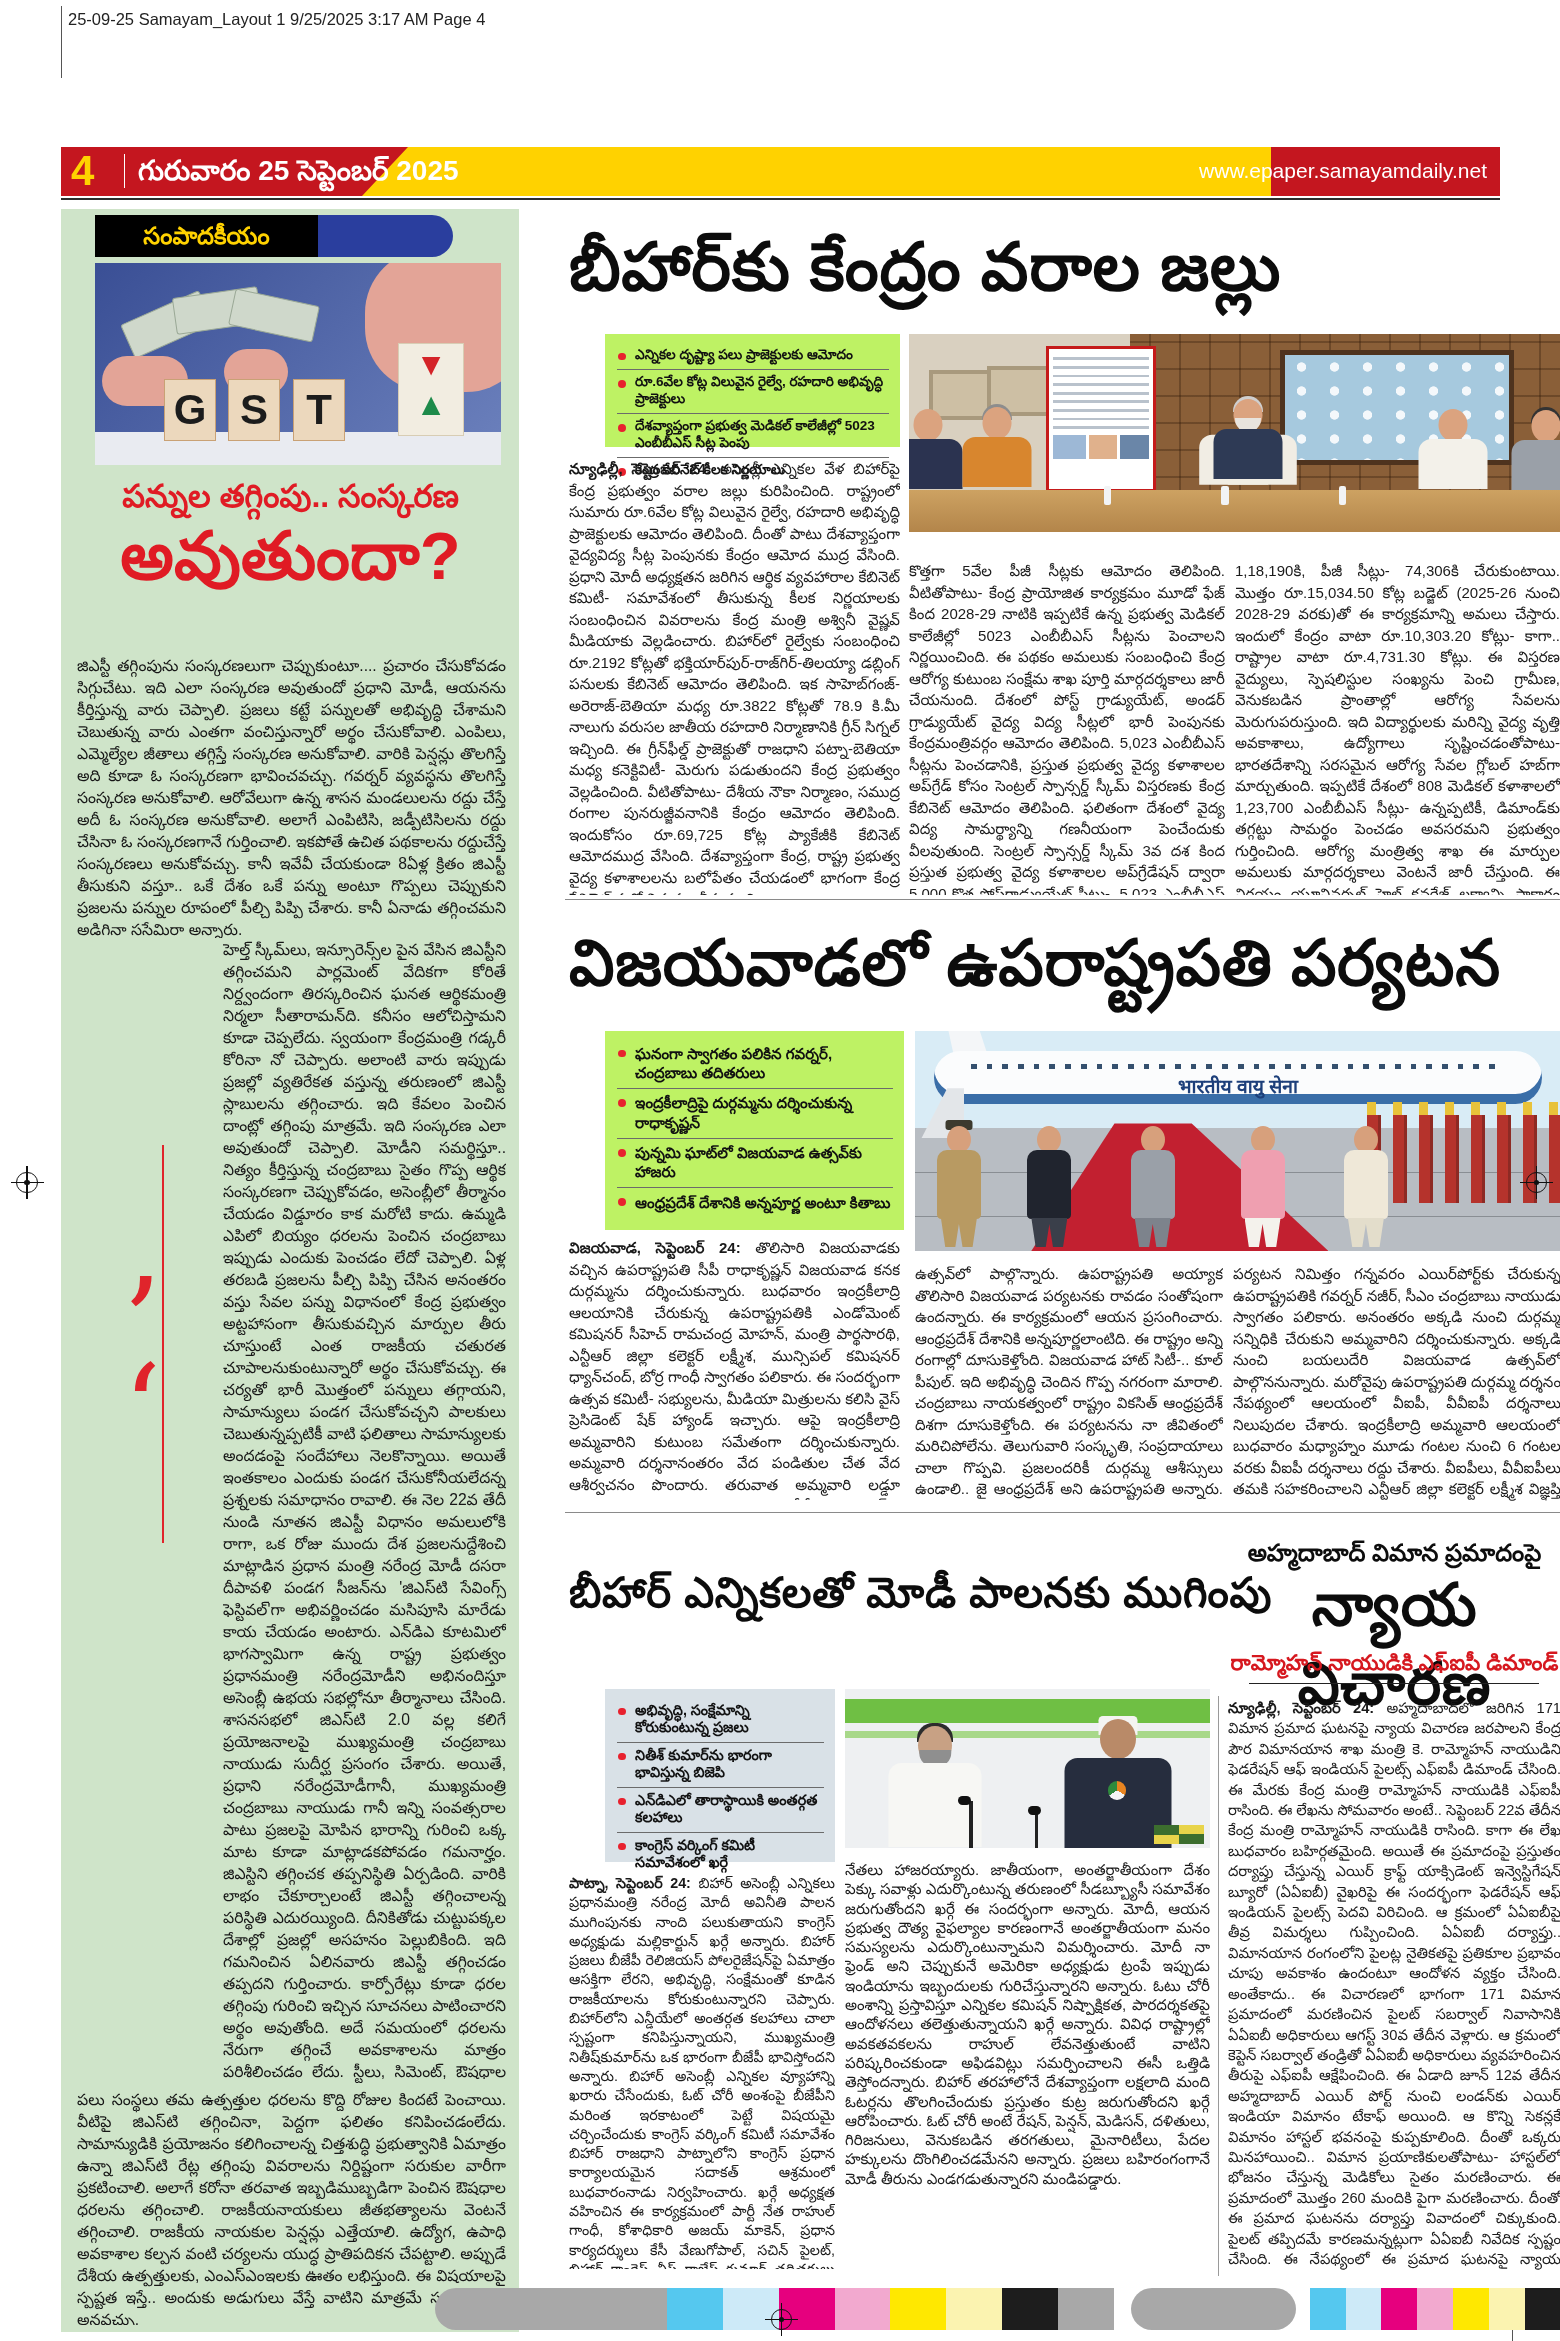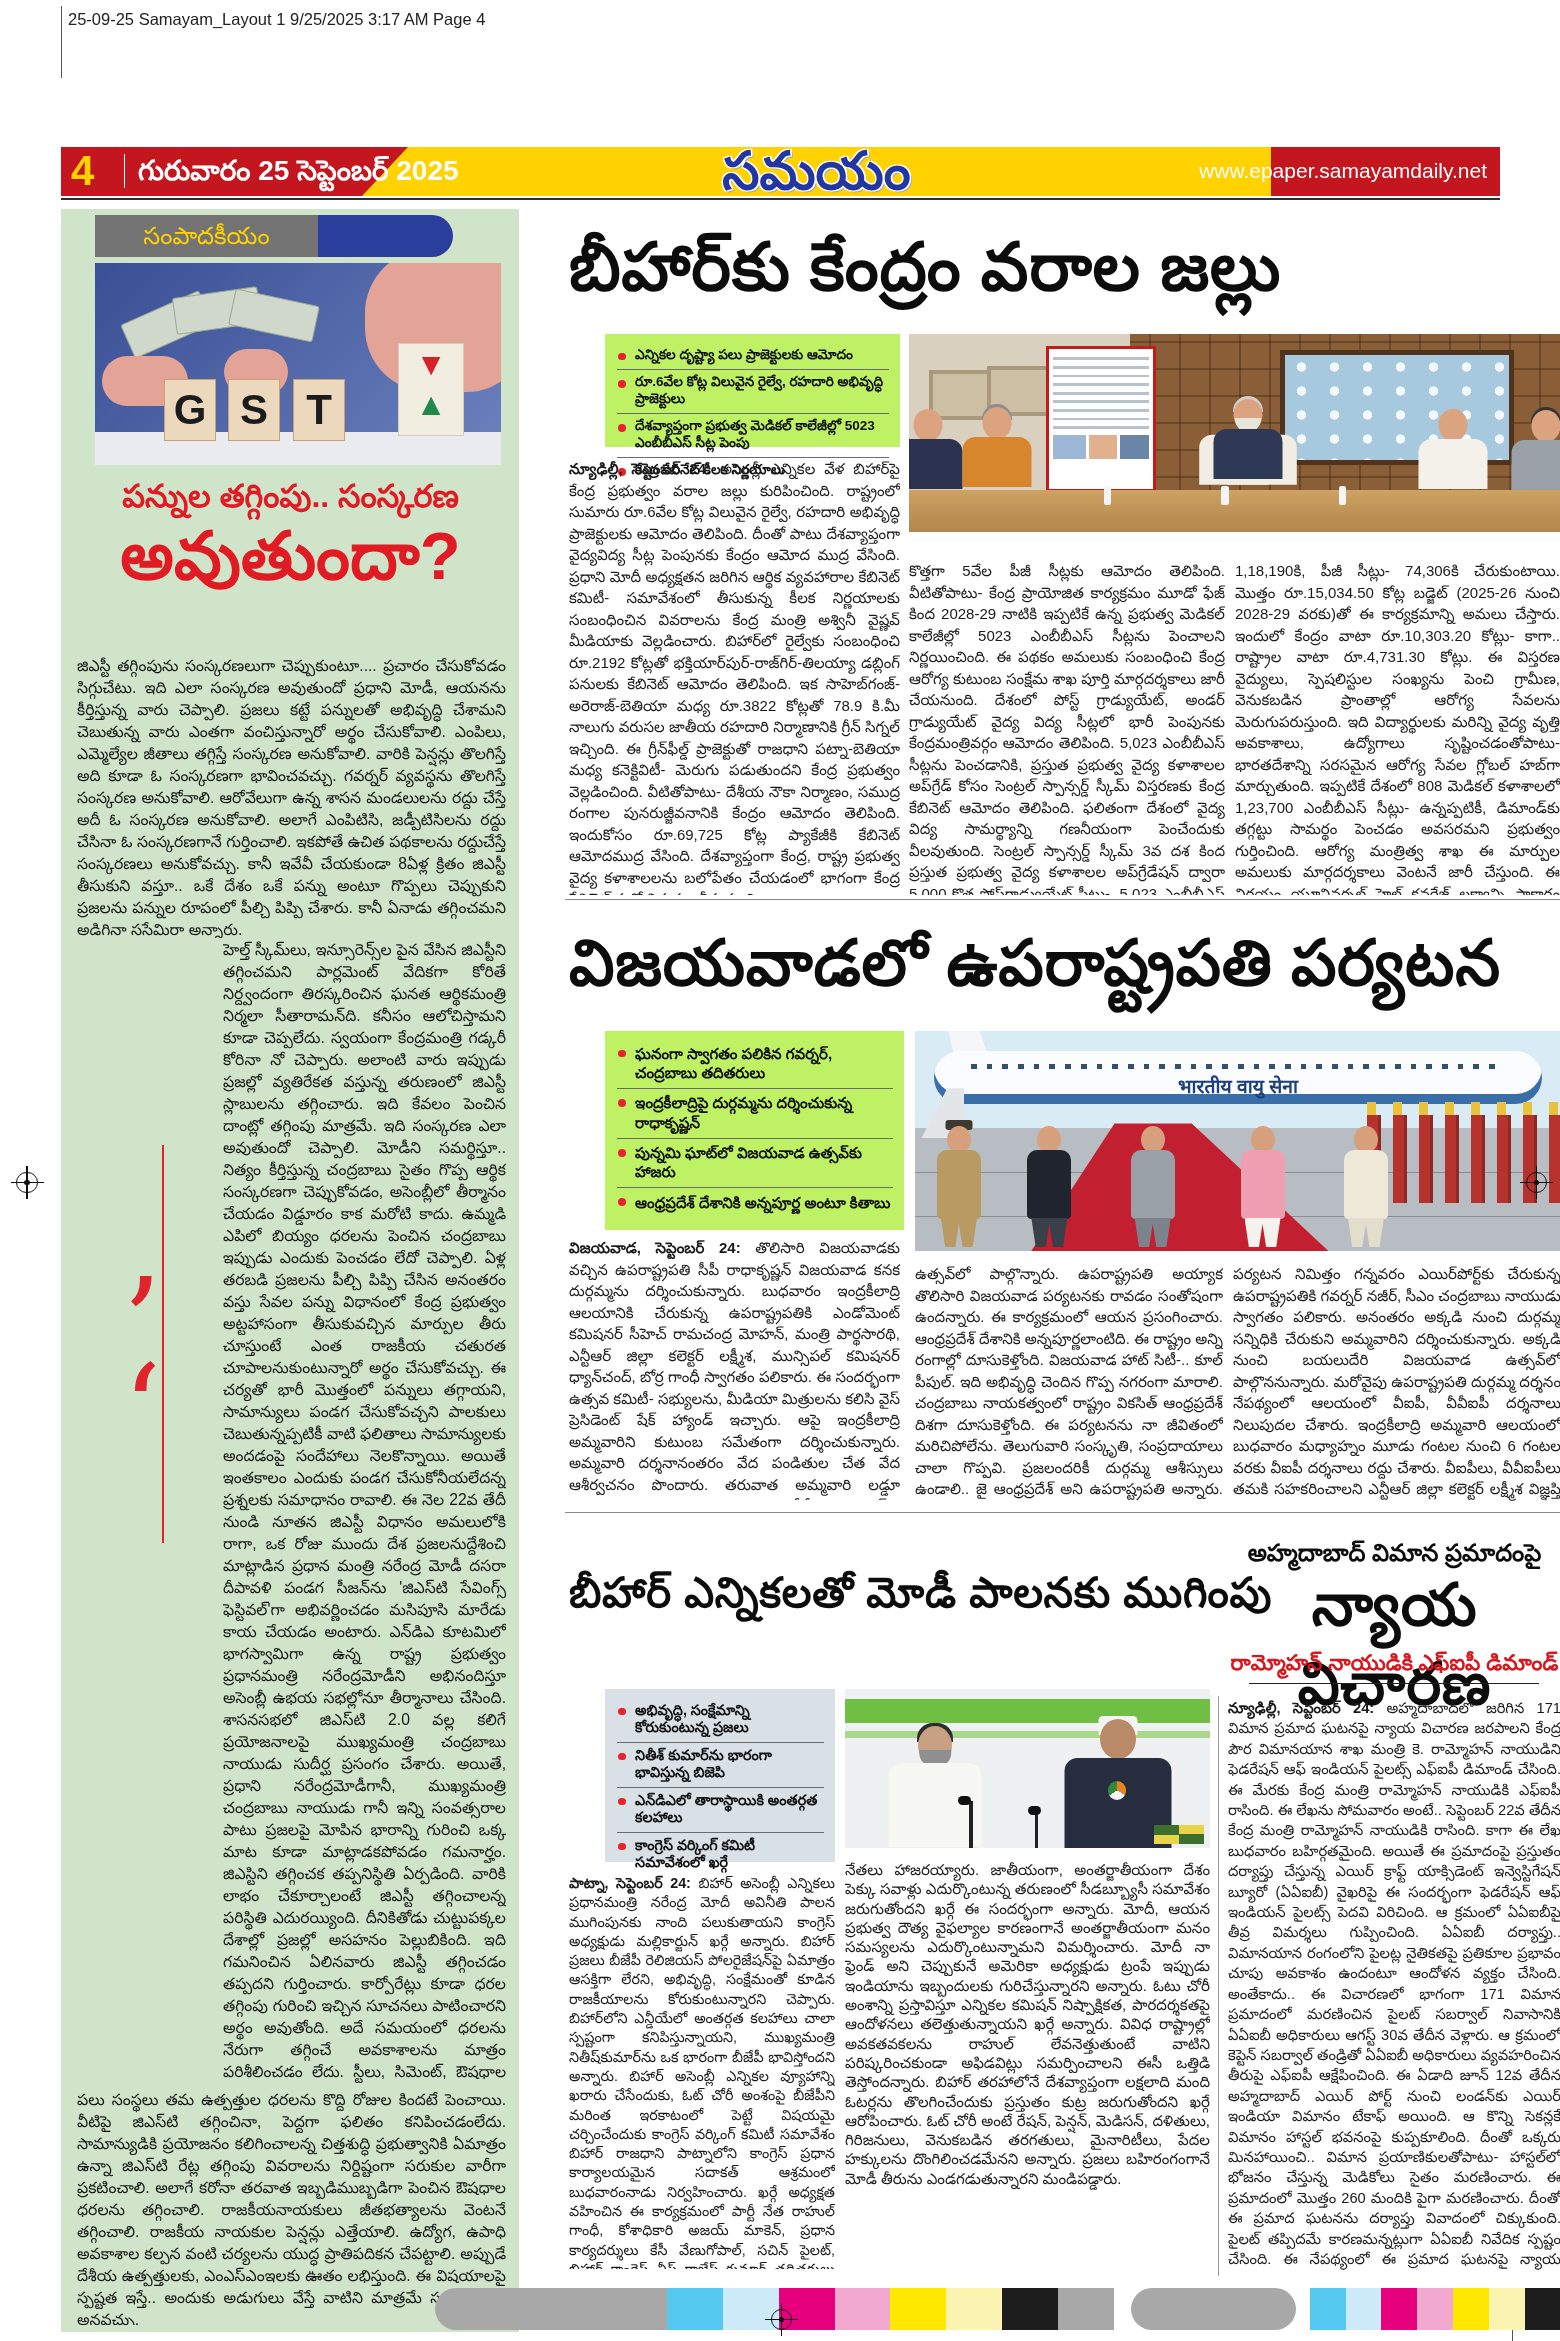--- a/index.html
+++ b/index.html
@@ -27,22 +27,22 @@
   .band .date{position:absolute;left:77px;top:0;font-size:28px;font-weight:700;color:#fff;line-height:47px}
   .band .title{position:absolute;left:301px;top:-4.3px;width:909px;text-align:center;font-size:53px;font-weight:800;
                color:#2436a0;line-height:56px;
                text-shadow:-1.4px -1.4px 0 #fff,1.4px -1.4px 0 #fff,-1.4px 1.4px 0 #fff,1.4px 1.4px 0 #fff,2.1px 2.1px 0 #9aa}
   .band .site{position:absolute;right:13px;top:0;font-size:21px;color:#fff;line-height:47px}
   .bandrule{left:61px;top:198px;width:1439px;height:2.1px;background:#2e2e2e}
 
   
   .edcol{left:61px;top:209px;width:458px;height:2123px;background:#cfe4c9}
   .edlabel-bar{left:95px;top:215px;width:358px;height:42px;background:#2a3e9e;border-radius:0 21px 21px 0}
-  .edlabel{left:95px;top:215px;width:223px;height:42px;background:#737373;color:#ffd200;
-           font-size:24px;font-weight:400;text-align:center;line-height:42px}
+  .edlabel{left:95px;top:215px;width:223px;height:42px;background:#000000;color:#ffd200;
+           font-size:24px;font-weight:700;text-align:center;line-height:42px}
   .edhead1{left:72px;top:478px;width:437px;text-align:center;color:#e01b24;font-size:32px;font-weight:800}
   .edhead2{left:72px;top:517px;width:437px;text-align:center;color:#e01b24;font-size:67px;font-weight:700}
   .edbody{font-size:15.7px;line-height:22px;color:#151515}
   .quoteline{left:162px;top:1145px;width:2.1px;height:398px;background:#e0242b}
   .quotes{left:99px;top:1280px;width:86px;color:#e0242b;font-family:"DejaVu Serif","Liberation Serif",serif;
           font-size:122px;line-height:86px;text-align:center}
 
   
   .gstphoto{left:95px;top:263px;width:406px;height:202px;overflow:hidden;background:linear-gradient(135deg,#3a4f95,#6c81bd)}
   .gst-table{position:absolute;left:0;bottom:0;width:100%;height:33px;background:#e9ebf1}
@@ -143,21 +143,20 @@
 
   <div class="abs slug">25-09-25 Samayam_Layout 1  9/25/2025  3:17 AM  Page 4</div>
   <div class="abs cropline" style="left:61px;top:5.7px;width:1.4px;height:72px"></div>
   <div class="abs cropline" style="left:1512px;top:2325px;width:1.4px;height:17px"></div>
 
   <div class="abs band">
     <div class="yellow"></div>
     <div class="num">4</div>
     <div class="vsep"></div>
     <div class="date">గురువారం 25 సెప్టెంబర్ 2025</div>
-    <div class="title">సమయం</div>
     <div class="site">www.epaper.samayamdaily.net</div>
   </div>
   <div class="abs bandrule"></div>
 
   <div class="abs edcol"></div>
   <div class="abs edlabel-bar"></div>
   <div class="abs edlabel">సంపాదకీయం</div>
 
   <div class="abs gstphoto">
     <div class="gst-note" style="left:29px;top:43px;transform:rotate(-24deg)"></div>

